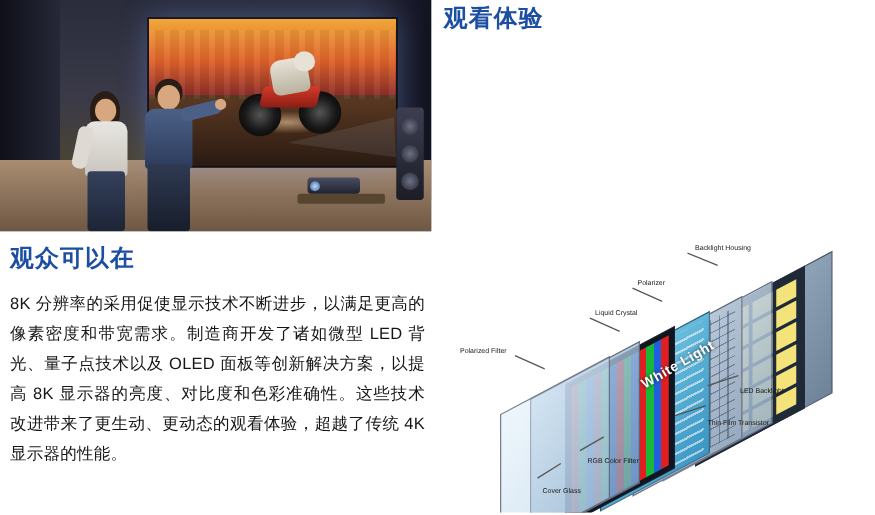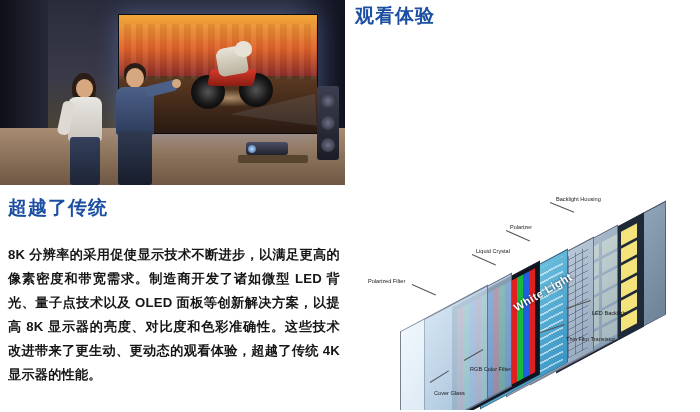--- a/index.html
+++ b/index.html
@@ -300,22 +300,22 @@
       <div class="p-arm" style="left:64px; top:16px; width:9px; height:9px; background:#d7a77f; border-radius:50%;"></div>
       <div class="p-legs" style="left:10px; top:68px; width:34px; height:54px; background:linear-gradient(to bottom,#2f3a52,#171d2b);"></div>
     </div>
   </div>
 
   <div class="right-col">
     <div class="heading">观看体验</div>
   </div>
 
   <div class="left-col">
-    <div class="heading left-head">超越了传统</div>
-    <div class="body-text" style="margin-top:24px;font-weight:bold;">8K 分辨率的采用促使显示技术不断进步，以满足更高的像素密度和带宽需求。制造商开发了诸如微型 LED 背光、量子点技术以及 OLED 面板等创新解决方案，以提高 8K 显示器的亮度、对比度和色彩准确性。这些技术改进带来了更生动、更动态的观看体验，超越了传统 4K 显示器的性能。</div>
+    <div class="heading left-head">观众可以在</div>
+    <div class="body-text" style="margin-top:12px;">8K 分辨率的采用促使显示技术不断进步，以满足更高的像素密度和带宽需求。制造商开发了诸如微型 LED 背光、量子点技术以及 OLED 面板等创新解决方案，以提高 8K 显示器的亮度、对比度和色彩准确性。这些技术改进带来了更生动、更动态的观看体验，超越了传统 4K 显示器的性能。</div>
   </div>
 
   <div class="diagram">
 
     <div class="layer" style="left:218px; top:34px; background:linear-gradient(135deg,#9fb3c8,#6e8298);"></div>
 
     <div class="layer" style="left:196px; top:46px; background:#1f2a38;">
       <div style="position:absolute;inset:6px;display:grid;grid-template-columns:repeat(4,1fr);grid-template-rows:repeat(6,1fr);gap:3px;">
         <div style="background:#f4e37a"></div>
           <div style="background:#f4e37a"></div>

